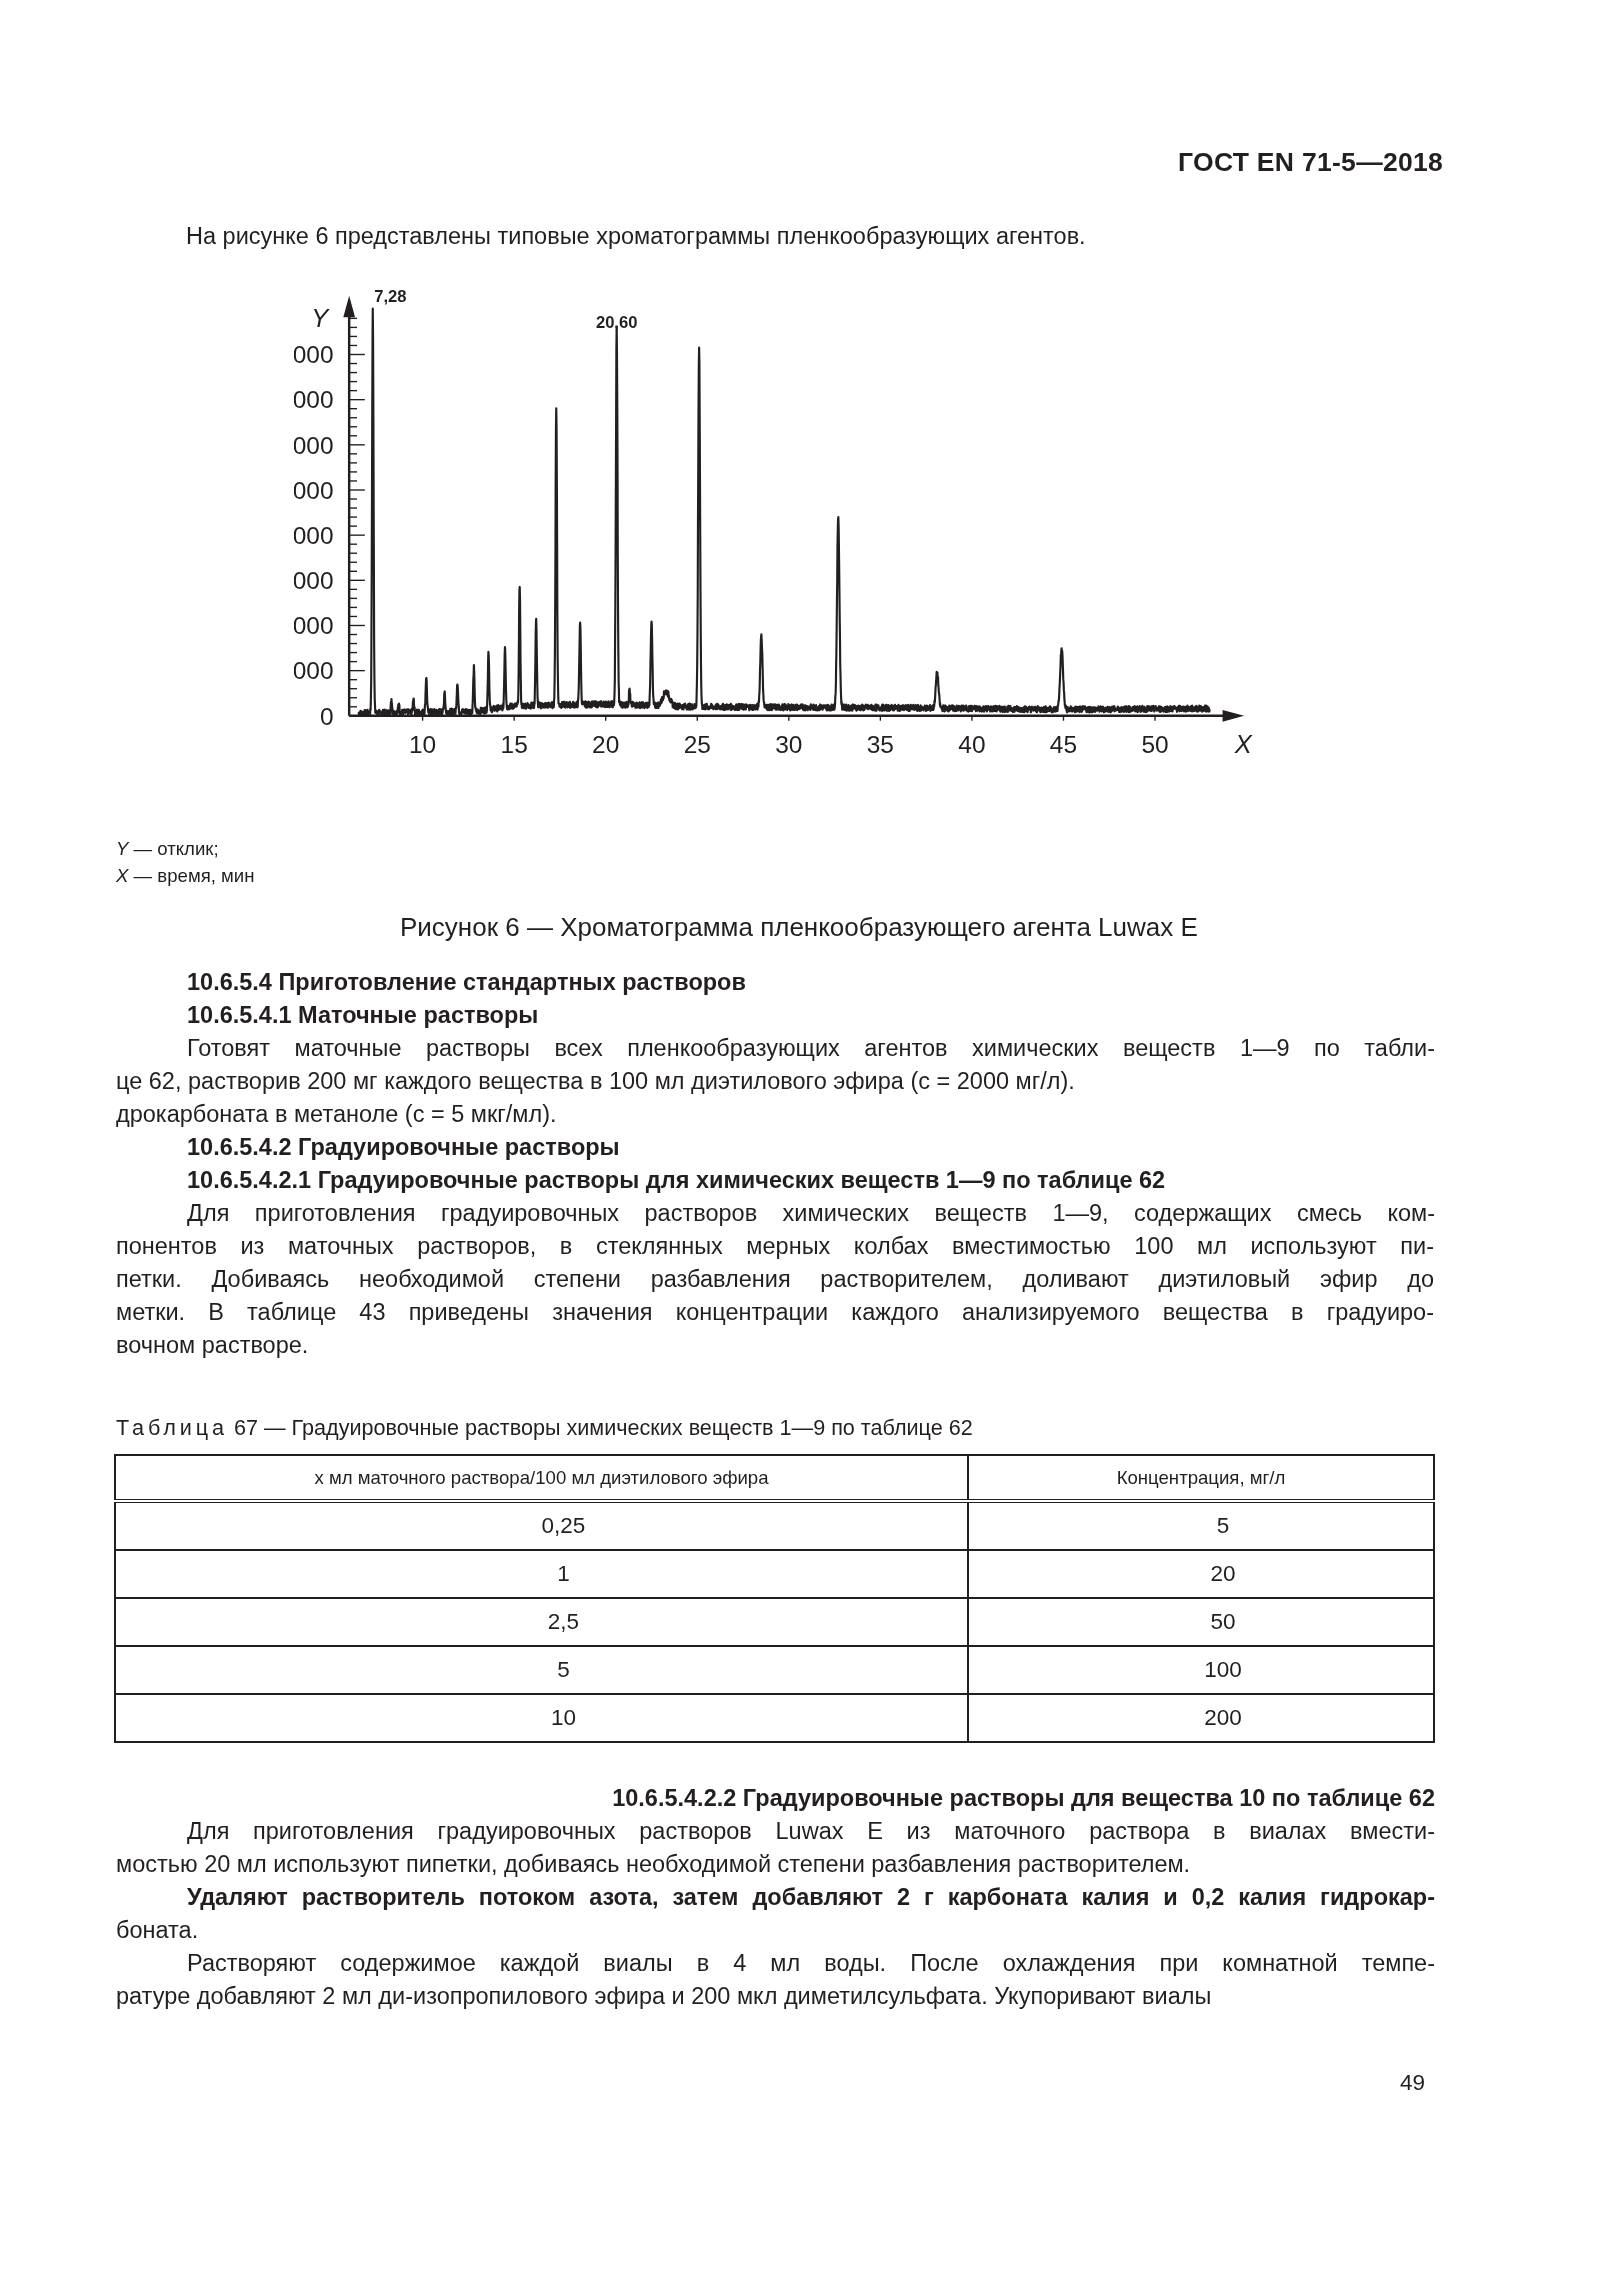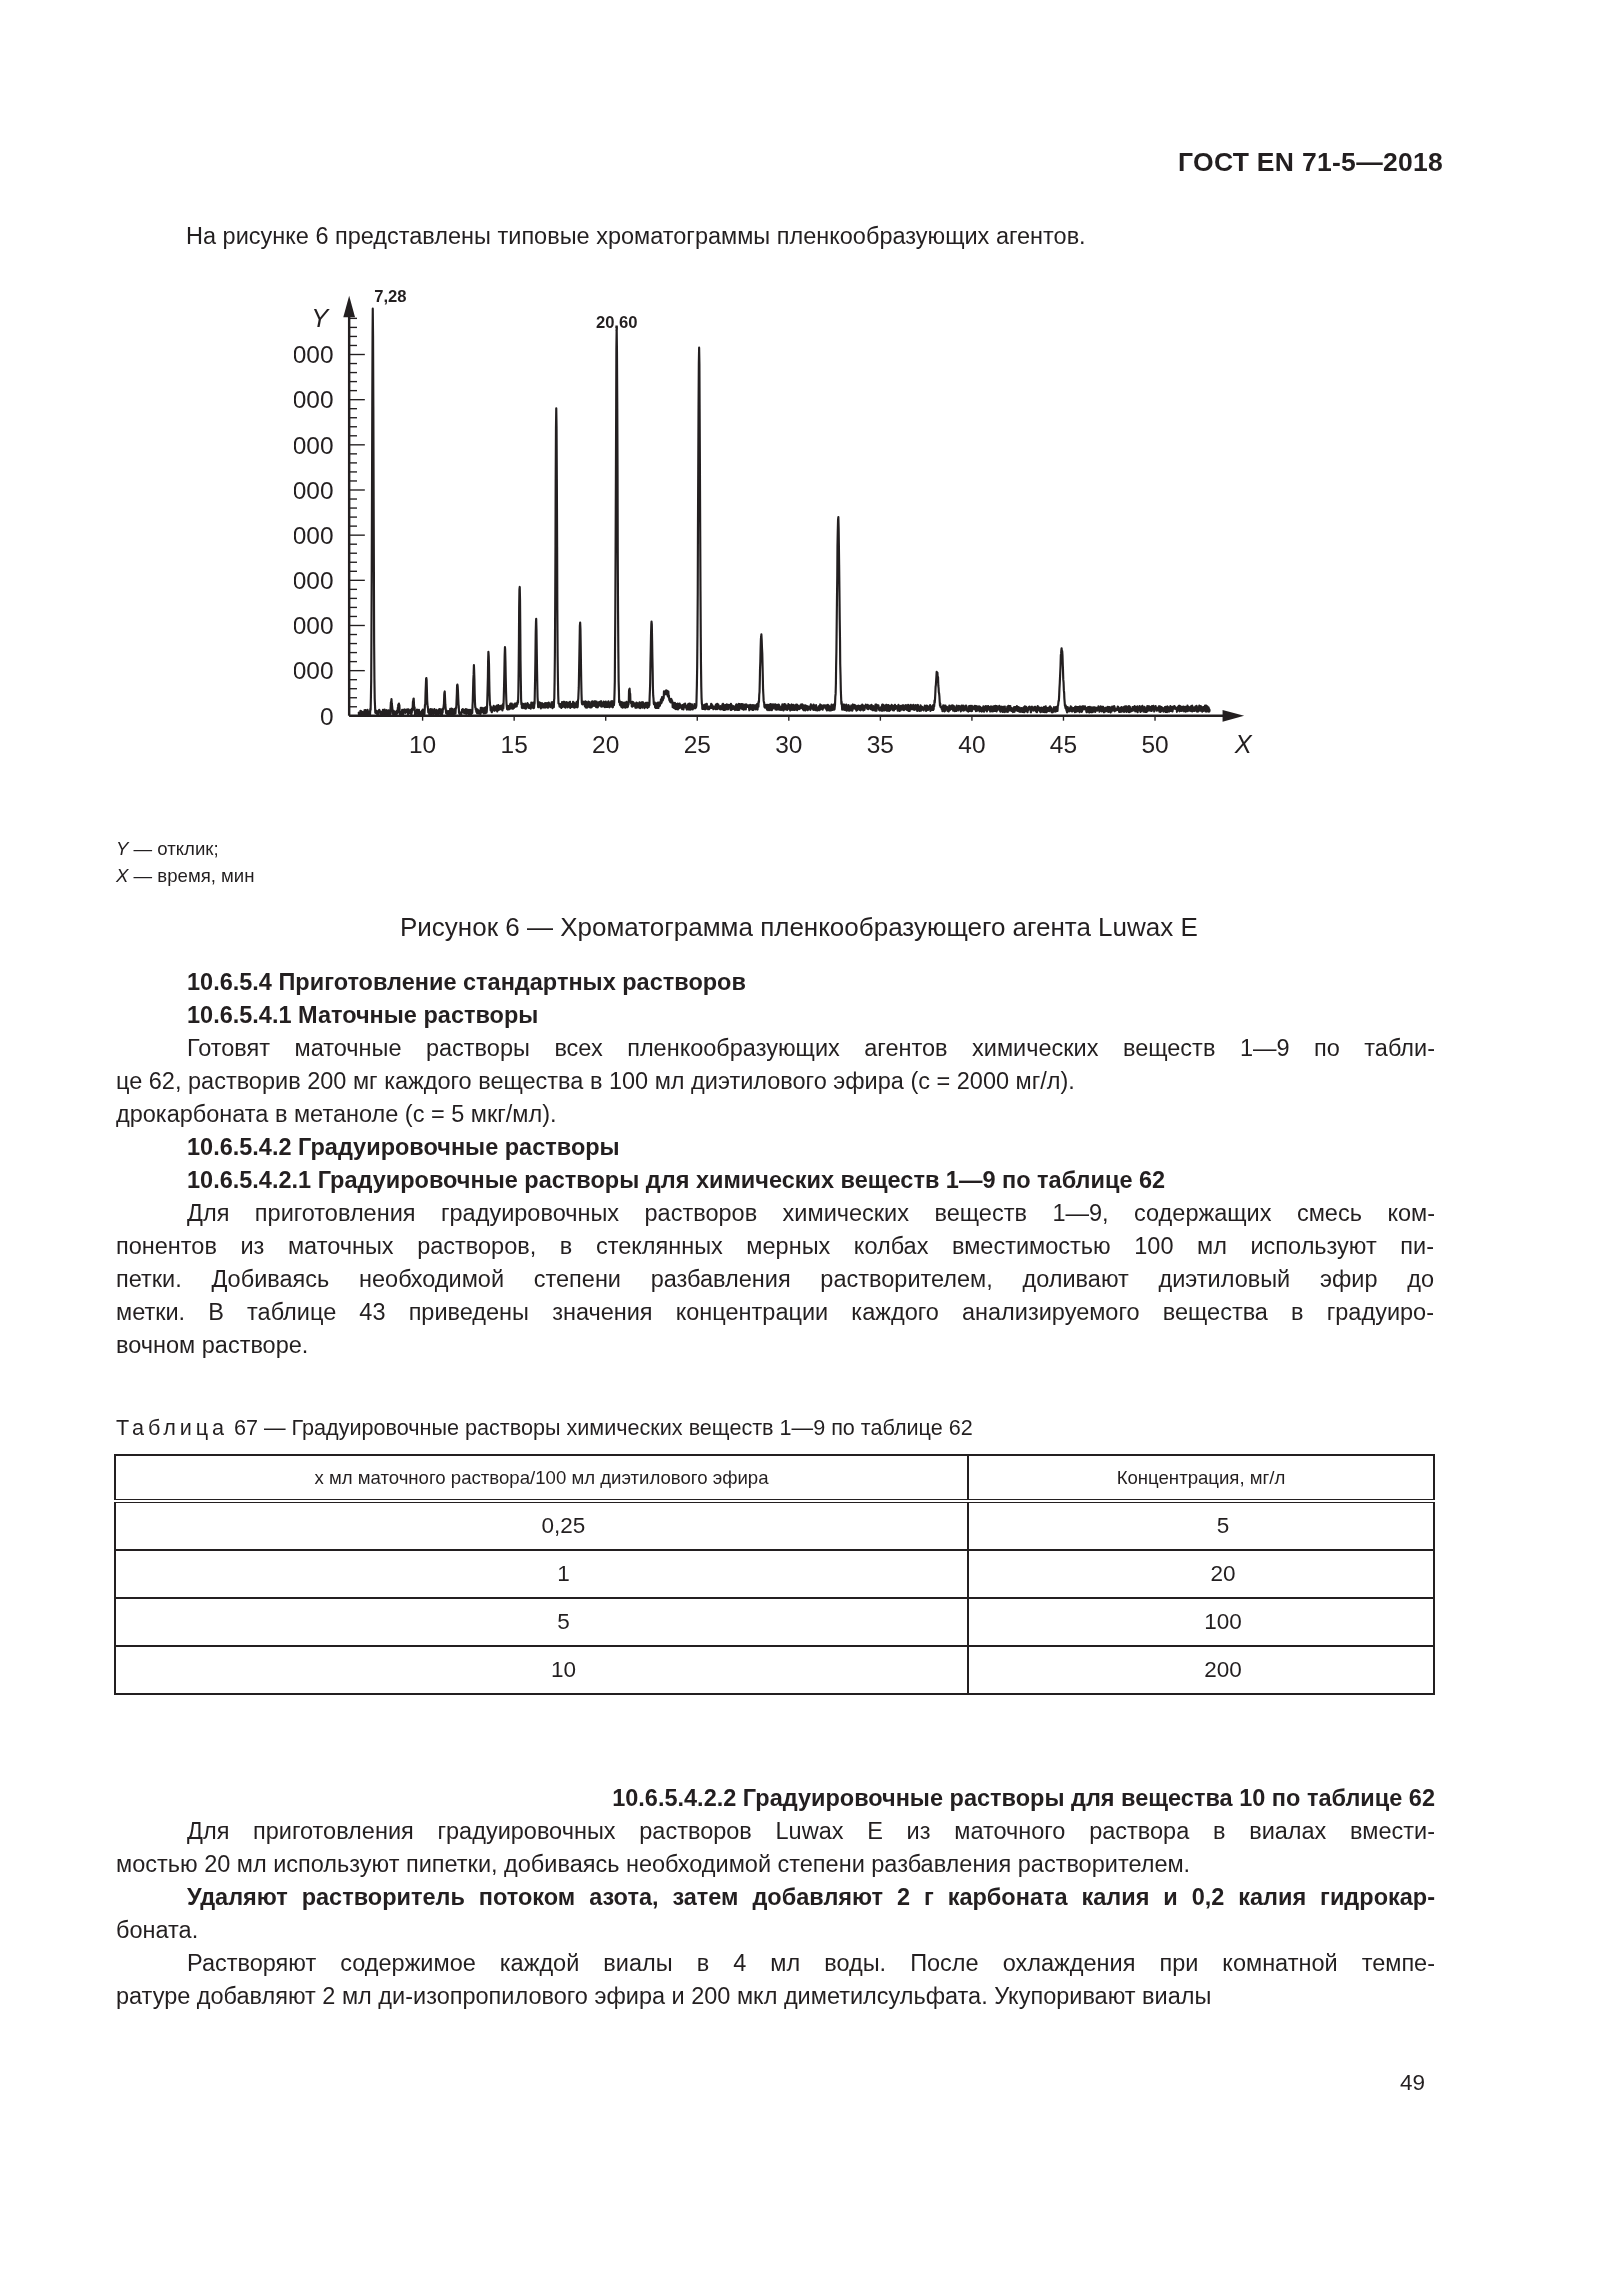--- a/index.html
+++ b/index.html
@@ -191,20 +191,24 @@
   </tr>
   <tr class="row">
     <td>0,25</td>
     <td>5</td>
   </tr>
   <tr class="row">
     <td>1</td>
     <td>20</td>
   </tr>
   <tr class="row">
+    <td>2,5</td>
+    <td>50</td>
+  </tr>
+  <tr class="row">
     <td>5</td>
     <td>100</td>
   </tr>
   <tr class="row">
     <td>10</td>
     <td>200</td>
   </tr>
 </tbody>
   </table>
 

